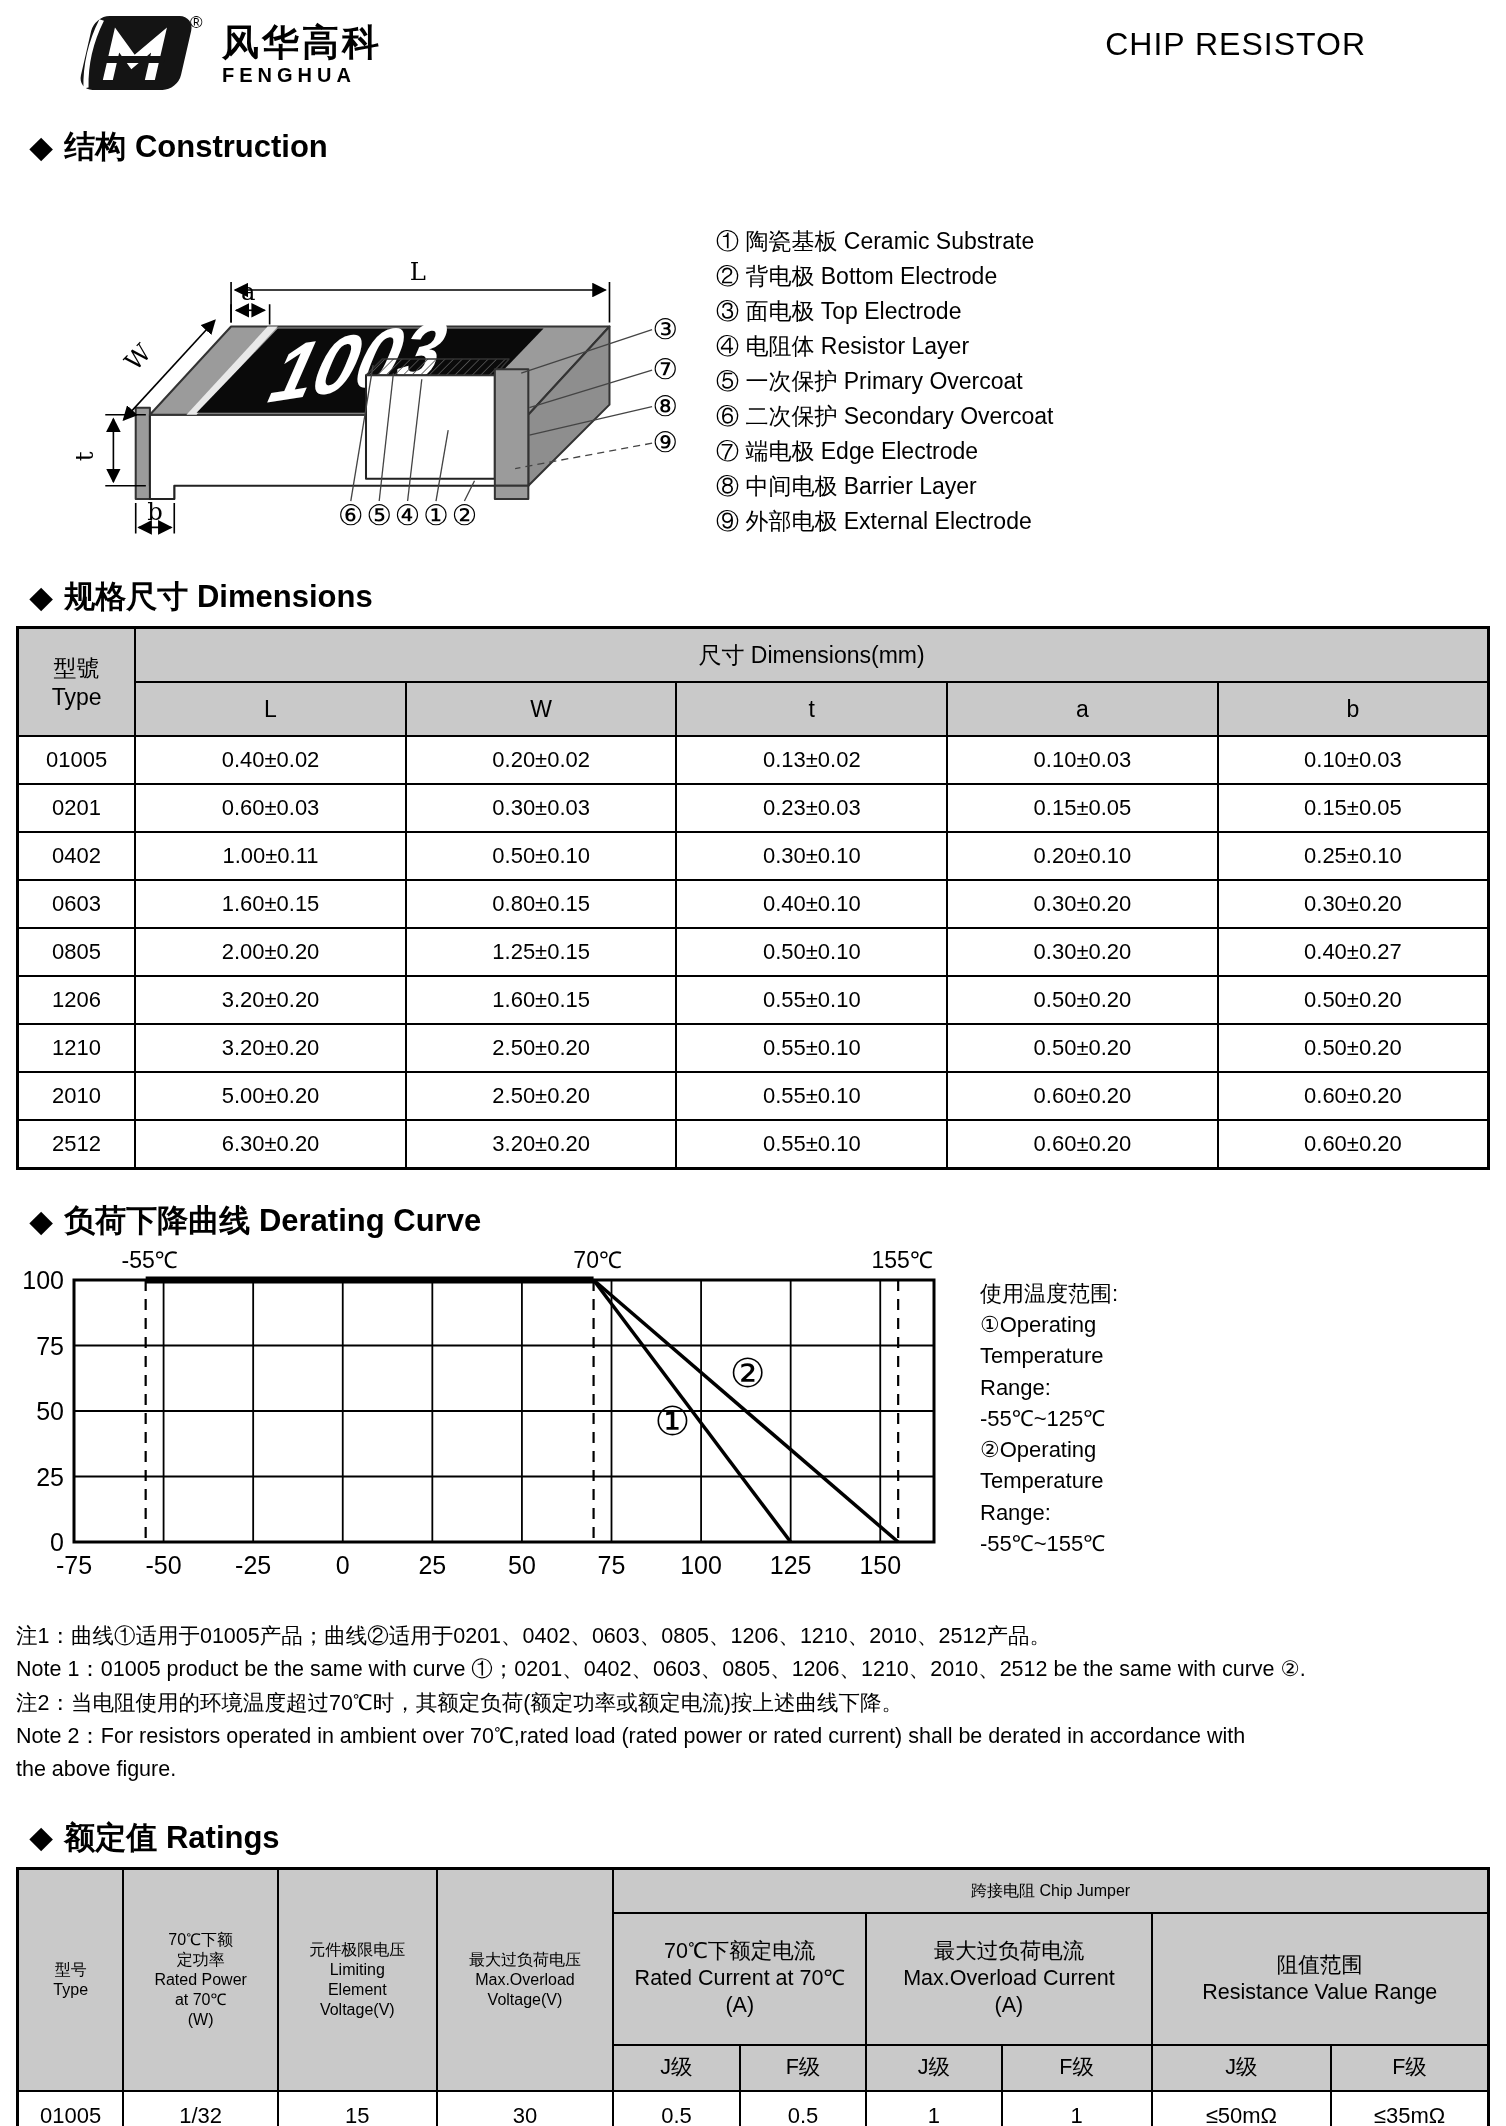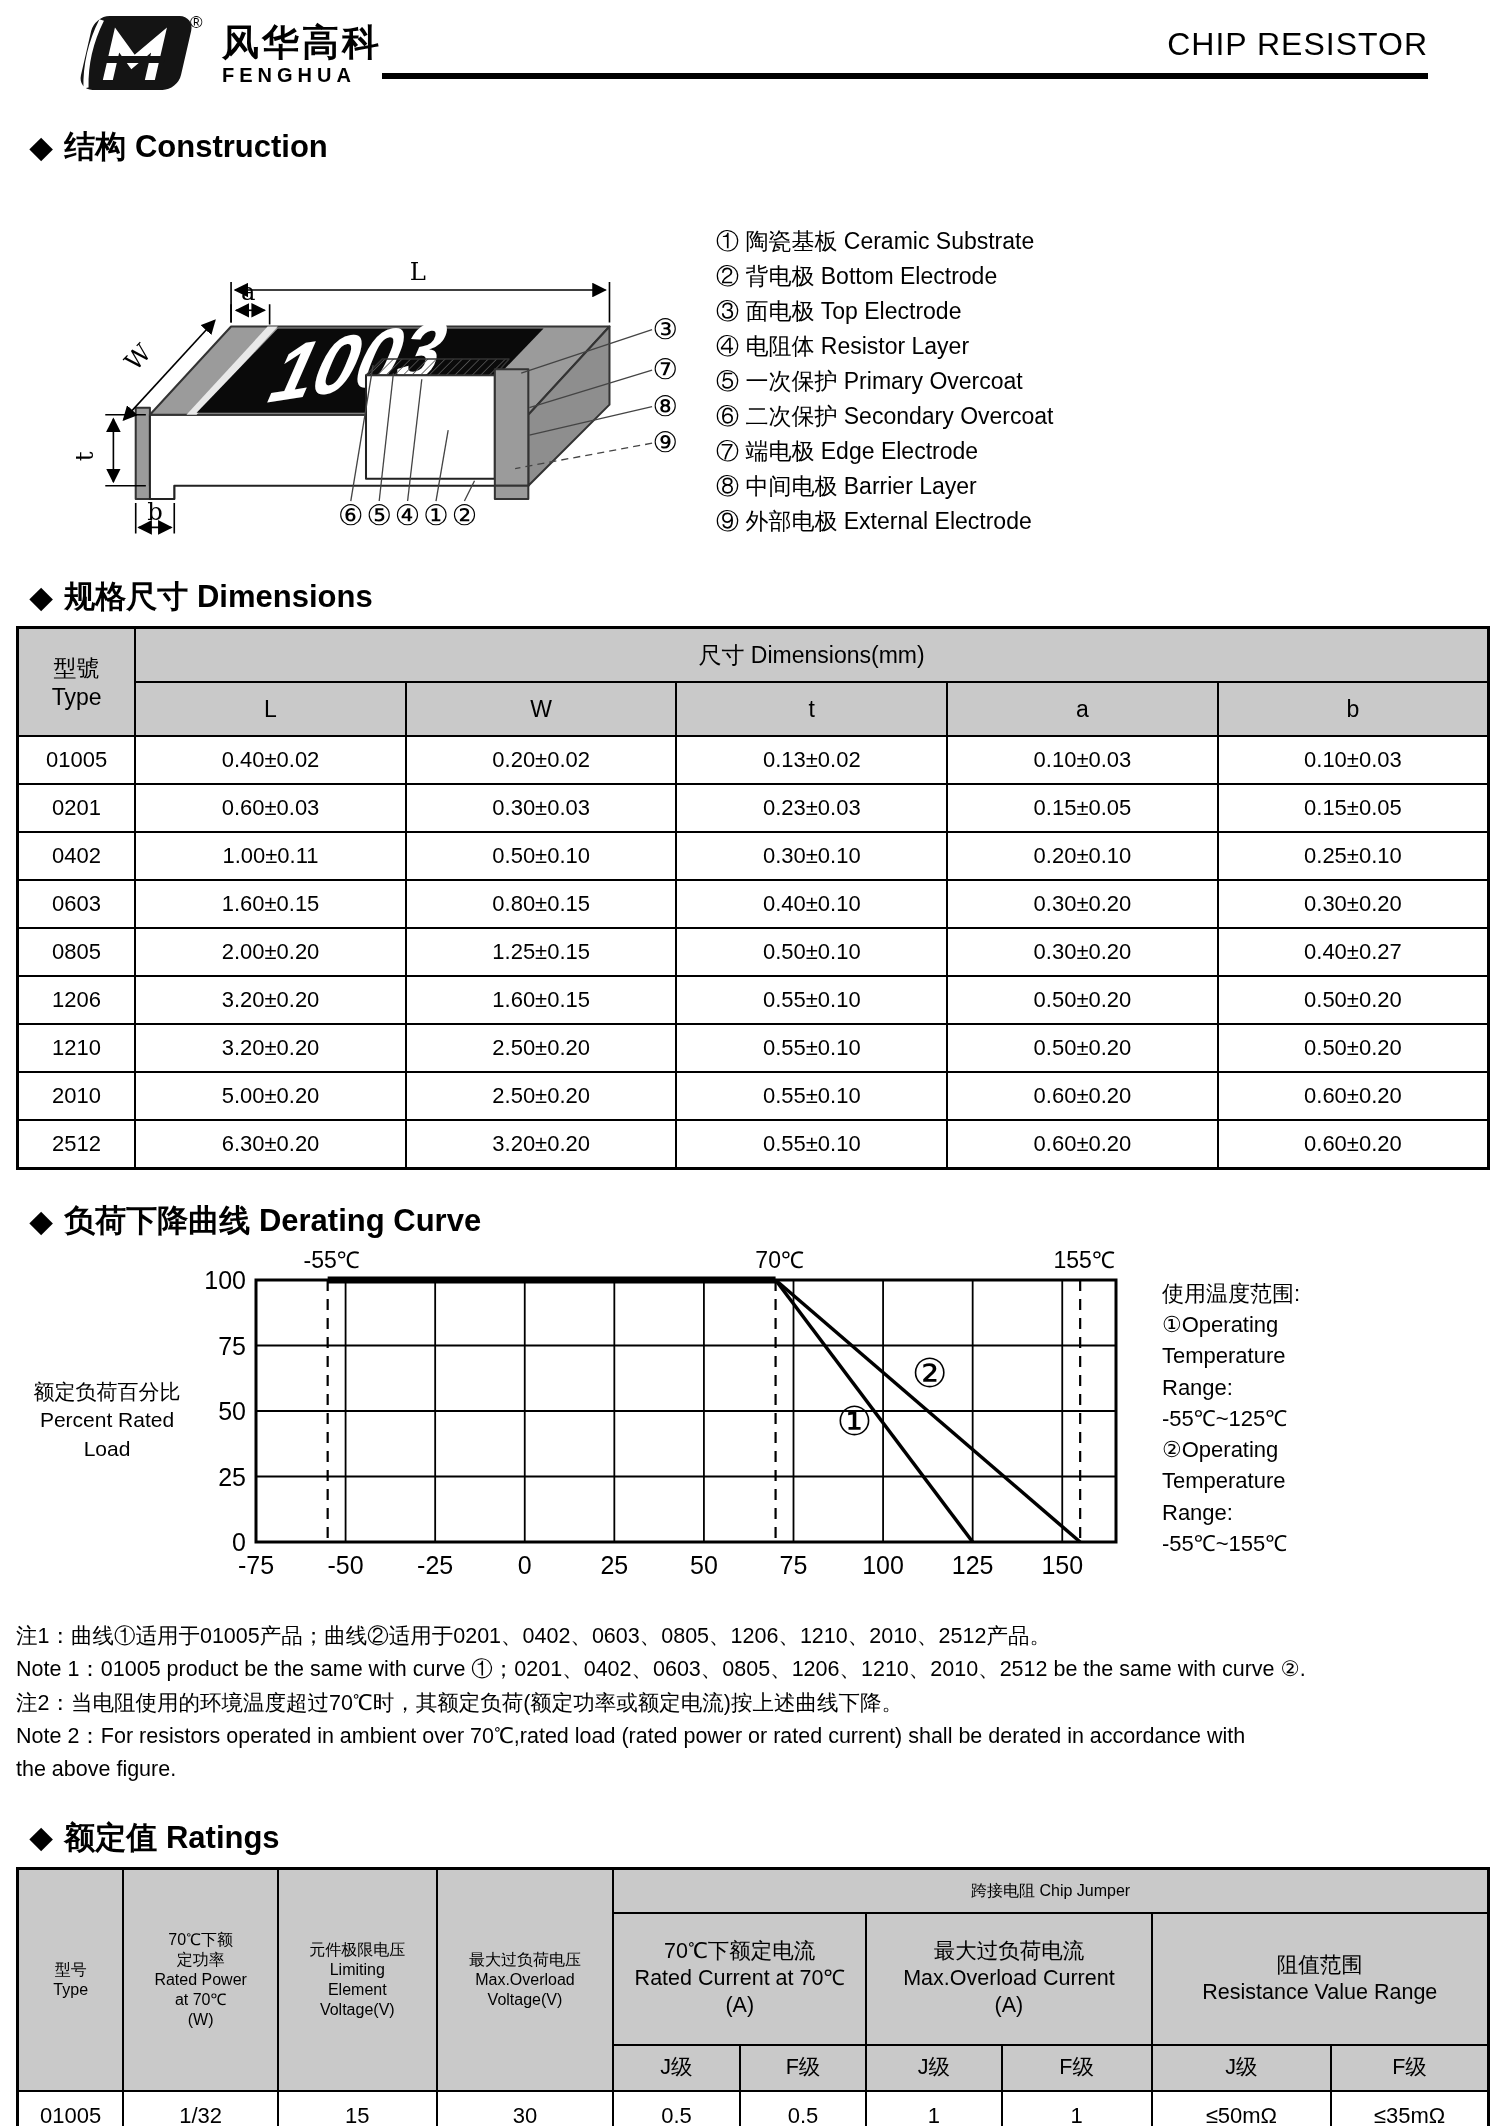--- a/index.html
+++ b/index.html
@@ -5,21 +5,21 @@
   html,body{margin:0;padding:0;background:#fff;color:#000;}
   body{width:1506px;font-family:"Liberation Sans",sans-serif;}
   .page{padding:4px 16px 0 16px;}
 
   
   .hdr{display:flex;align-items:flex-start;}
   .logo{display:flex;gap:16px;margin-left:40px;margin-top:6px;}
   .logo-mark svg{display:block;}
   .brand-cn{font-size:37px;font-weight:bold;letter-spacing:3px;line-height:1.05;margin-top:14px;}
   .brand-en{font-size:20px;font-weight:bold;letter-spacing:5px;line-height:1.05;margin-top:2px;}
-  .hdr-right{flex:1;display:flex;flex-direction:column;justify-content:space-between;padding-top:22px;}
+  .hdr-right{flex:1;display:flex;flex-direction:row;justify-content:flex-end;padding-top:22px;}
   .doc-title{font-size:32px;text-align:right;margin-right:62px;letter-spacing:1px;}
   .hdr-rule{height:6px;background:#000;margin-top:10px;margin-right:62px;}
 
   
   .sec-h{display:flex;align-items:center;gap:12px;font-size:31px;font-weight:bold;margin:30px 0 8px 14px;}
   .diamond{font-size:29px;line-height:1;}
 
   
   .cons-body{display:flex;align-items:flex-start;}
   .cons-diagram{flex:0 0 700px;}
@@ -273,22 +273,20 @@
           <td>0.60±0.20</td>
         </tr>
       </tbody>
   </table>
 
   <div class="sec-h">
     <span class="diamond">◆</span>
     <span>负荷下降曲线  Derating Curve</span>
   </div>
   <div class="chart-row">
-    <div class="ylabel">额定负荷百分比
-Percent Rated Load</div>
     <div class="chart-box">
       <svg id="derating-svg" width="950" height="342" viewBox="0 0 950 342">
           <line x1="147.58333333333334" y1="30" x2="147.58333333333334" y2="292" stroke="#000" stroke-width="1.8"></line>
           <line x1="237.16666666666669" y1="30" x2="237.16666666666669" y2="292" stroke="#000" stroke-width="1.8"></line>
           <line x1="326.75" y1="30" x2="326.75" y2="292" stroke="#000" stroke-width="1.8"></line>
           <line x1="416.33333333333337" y1="30" x2="416.33333333333337" y2="292" stroke="#000" stroke-width="1.8"></line>
           <line x1="505.9166666666667" y1="30" x2="505.9166666666667" y2="292" stroke="#000" stroke-width="1.8"></line>
           <line x1="595.5" y1="30" x2="595.5" y2="292" stroke="#000" stroke-width="1.8"></line>
           <line x1="685.0833333333333" y1="30" x2="685.0833333333333" y2="292" stroke="#000" stroke-width="1.8"></line>
           <line x1="774.6666666666667" y1="30" x2="774.6666666666667" y2="292" stroke="#000" stroke-width="1.8"></line>

